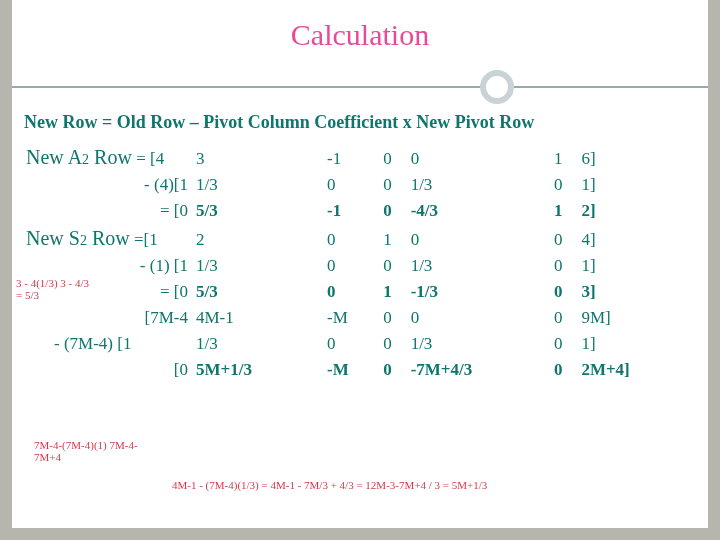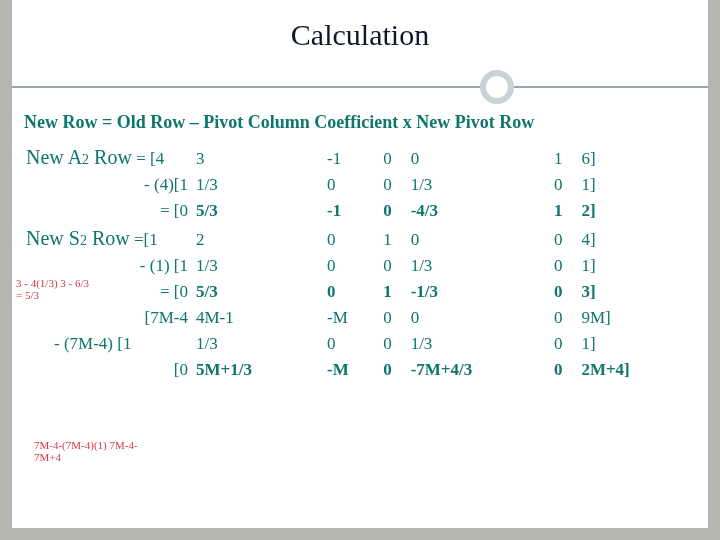--- a/index.html
+++ b/index.html
@@ -19,21 +19,21 @@
     height: 528px;
     background: #ffffff;
   }
   .title-area {
     text-align: center;
     padding-top: 18px;
     position: relative;
   }
   .title {
     font-size: 30px;
-    color: #0f172a;
+    color: #ec4899;
     font-weight: 400;
   }
   .rule {
     margin-top: 18px;
     position: relative;
     height: 36px;
   }
   .rule .line {
     position: absolute;
     left: 0;
@@ -185,17 +185,19 @@
         <td>0</td>
         <td>-7M+4/3</td>
         <td>0</td>
         <td>2M+4]</td>
       </tr>
     </tbody>
       </table>
   </div>
 
   <div class="hand" style="left:4px; top:278px; width:80px;">3 - 4(1/3)
-3 - 6/3 = 5/3</div>
+3 - 4/3 = 5/3</div>
   <div class="hand" style="left:22px; top:440px; width:130px;">7M-4-(7M-4)(1)
 7M-4-7M+4</div>
+  <div class="hand" style="left:160px; top:480px; width:520px;">4M-1 - (7M-4)(1/3) = 4M-1 - 7M/3 + 4/3 = 12M-3-7M+4 / 3
+= 5M+1/3</div>
 
 </div>
 
 </body></html>

